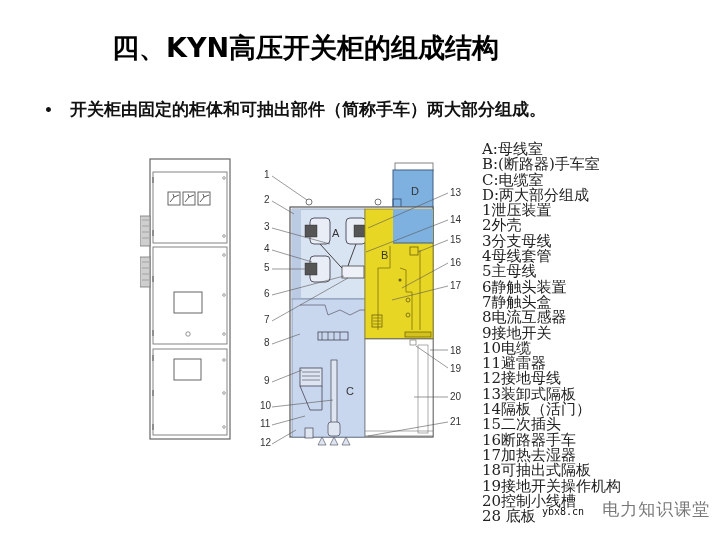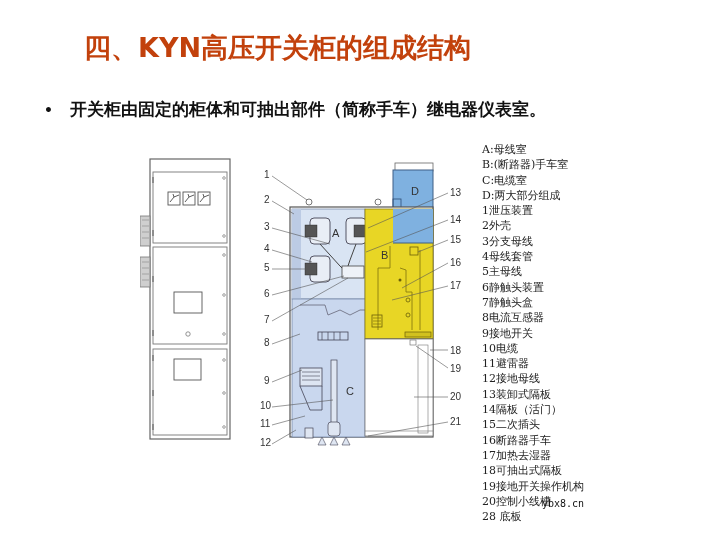--- a/index.html
+++ b/index.html
@@ -1,38 +1,38 @@
 <!DOCTYPE html>
 <html><head>
 <meta charset="utf-8">
 <style>
   * { box-sizing: border-box; margin: 0; padding: 0; }
   html, body { width: 720px; height: 540px; background: #ffffff; overflow: hidden; }
   body { position: relative; font-family: "DejaVu Sans", sans-serif; }
 
   .title {
-    position: absolute; left: 84px; top: 30px;
+    position: absolute; left: 112px; top: 30px;
     font-family: "DejaVu Sans", sans-serif;
-    font-size: 27px; font-weight: bold; color: #c2410c;
+    font-size: 27px; font-weight: bold; color: #000000;
     letter-spacing: 0px; white-space: nowrap;
   }
   .bullet-line {
     position: absolute; left: 44px; top: 98px;
     font-size: 17px; font-weight: bold; color: #111;
     white-space: nowrap; display: flex; align-items: center;
   }
   .bullet-dot { width: 26px; font-size: 14px; }
 
   .front-view { position: absolute; left: 140px; top: 150px; }
   .section-view { position: absolute; left: 250px; top: 160px; }
 
   .legend {
     position: absolute; left: 482px; top: 142px;
     font-family: "DejaVu Serif", serif;
-    font-size: 11px; color: #222; line-height: 15.3px;
+    font-size: 15px; color: #222; line-height: 15.3px;
   }
   .legend div { white-space: nowrap; }
 
   .watermark {
     position: absolute; left: 542px; top: 498px;
     font-size: 17px; color: #555; white-space: nowrap;
     display: flex; align-items: baseline;
   }
   .watermark .site { font-family: "DejaVu Sans Mono", monospace; font-size: 10px; color: #111; margin-right: 18px; }
   .watermark .brand { color: #777; letter-spacing: 1px; }
@@ -40,21 +40,21 @@
   .num { font-family: "Liberation Sans", sans-serif; font-size: 10px; fill: #333; }
   .zl  { font-family: "Liberation Sans", sans-serif; font-size: 11px; fill: #333; }
 </style>
 </head>
 <body>
 
 <div class="title">四、KYN高压开关柜的组成结构</div>
 
 <div class="bullet-line">
   <span class="bullet-dot">•</span>
-  <span>开关柜由固定的柜体和可抽出部件（简称手车）继电器仪表室。</span>
+  <span>开关柜由固定的柜体和可抽出部件（简称手车）两大部分组成。</span>
 </div>
 
 <div class="front-view">
   <svg width="100" height="300" viewBox="0 0 100 300">
 
     <rect x="10" y="9" width="80" height="280" fill="#fff" stroke="#666" stroke-width="1.2"></rect>
 
     <rect x="0" y="66" width="10" height="30" fill="#cfcfcf" stroke="#777" stroke-width="0.8"></rect>
     <line x1="2" y1="70" x2="9" y2="70" stroke="#888" stroke-width="0.6"></line>
     <line x1="2" y1="76" x2="9" y2="76" stroke="#888" stroke-width="0.6"></line>
@@ -245,13 +245,14 @@
   <div>16断路器手车</div>
   <div>17加热去湿器</div>
   <div>18可抽出式隔板</div>
   <div>19接地开关操作机构</div>
   <div>20控制小线槽</div>
   <div>28 底板</div>
 </div>
 
 <div class="watermark">
   <span class="site">ybx8.cn</span>
+  <span class="brand">电力知识课堂</span>
 </div>
 
 </body></html>

